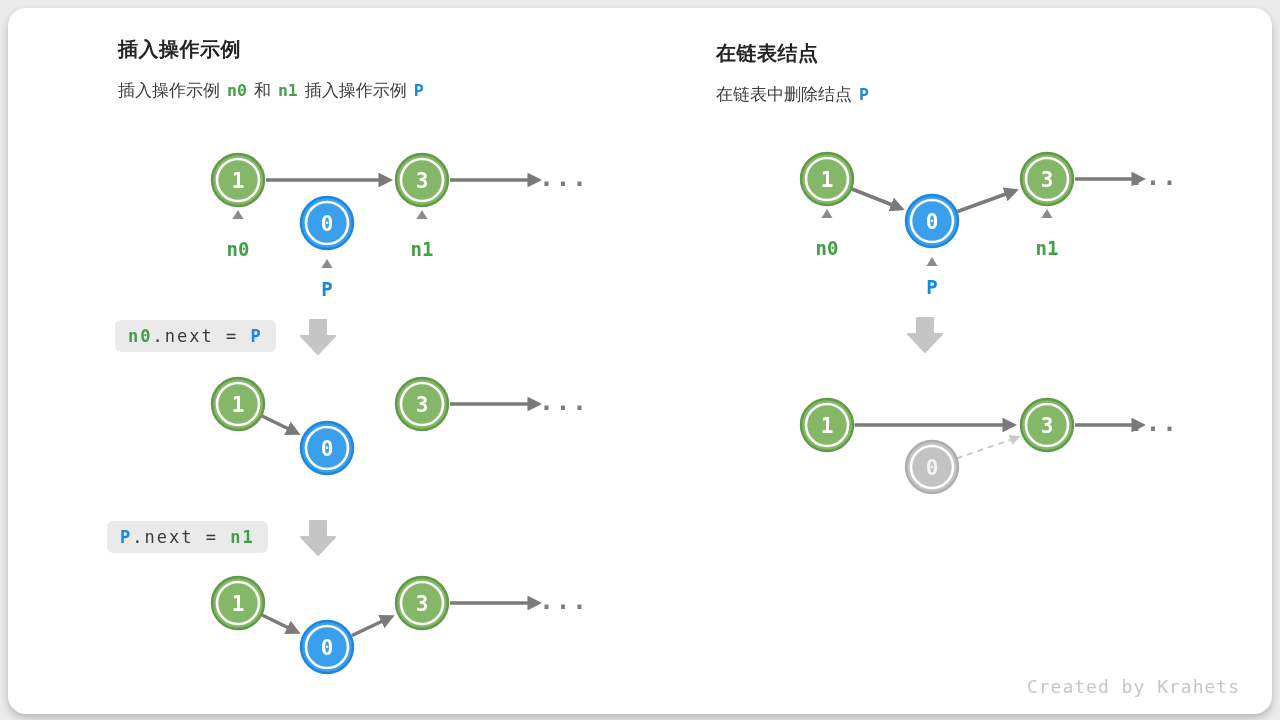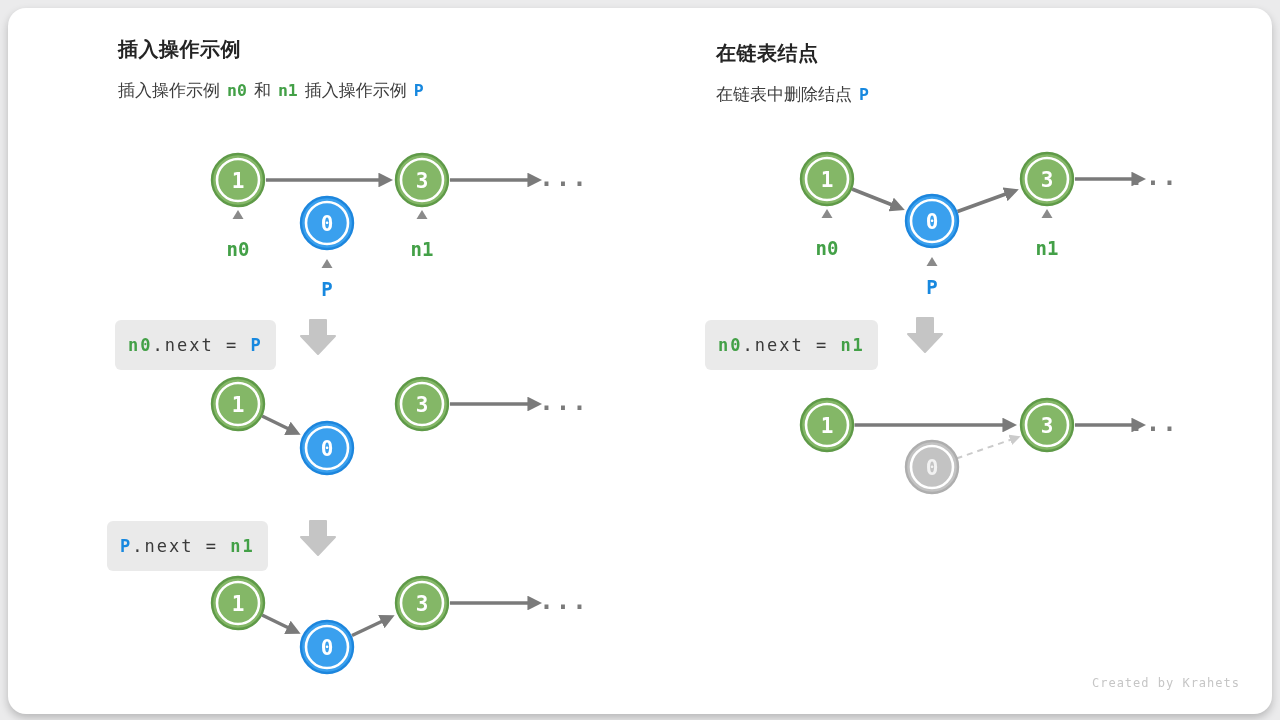--- a/index.html
+++ b/index.html
@@ -10,21 +10,21 @@
   .overlay{position:absolute;left:0;top:0;width:1280px;height:720px;}
 
   .col-header{position:absolute;}
   .title{font-size:20px;font-weight:700;color:#242424;letter-spacing:0.5px;}
   .subtitle{margin-top:16px;font-size:17px;color:#3d3d3d;white-space:nowrap;}
   .tok{font-family:"DejaVu Sans Mono","Liberation Mono",monospace;font-weight:700;
        font-size:16.5px;margin:0 7px;}
   .tok-green{color:#43a047;}
   .tok-blue{color:#1788df;}
 
-  .codebox{position:absolute;background:#eaeaea;border-radius:6px;padding:13px 13px;
+  .codebox{position:absolute;background:#eaeaea;border-radius:6px;padding:4px 13px;
            font-family:"DejaVu Sans Mono","Liberation Mono",monospace;font-size:17px;
            letter-spacing:2px;color:#3a3a3a;white-space:pre;line-height:24px;}
   .codebox .g{color:#43a047;font-weight:700;}
   .codebox .b{color:#1788df;font-weight:700;}
 
   svg text{font-family:"DejaVu Sans Mono","Liberation Mono",monospace;}
   .n-fill-green{fill:#84b767;stroke:#5f9a48;stroke-width:2.4;}
   .n-fill-blue{fill:#3aa0ee;stroke:#1d86dd;stroke-width:2.4;}
   .n-fill-gray{fill:#c3c3c3;stroke:#aeaeae;stroke-width:2.4;}
   .n-ring{fill:none;stroke:#ffffff;stroke-width:2.6;}
@@ -34,21 +34,21 @@
   .arrow-dashed{stroke:#cbcbcb;stroke-width:2;fill:none;stroke-dasharray:6 5;}
   .caret{fill:#8a8a8a;}
   .lbl{font-size:19px;font-weight:700;text-anchor:middle;}
   .lbl-green{fill:#43a047;}
   .lbl-blue{fill:#1788df;}
   .dots{font-size:24px;font-weight:700;fill:#7b7b7b;text-anchor:middle;letter-spacing:2px;}
   .blockarrow{fill:#c5c5c5;stroke:#c5c5c5;stroke-width:2;stroke-linejoin:round;}
 
   .credit{position:absolute;top:676px;right:40px;
           font-family:"DejaVu Sans Mono","Liberation Mono",monospace;
-          font-size:12px;letter-spacing:1px;color:#c6c6c6;}
+          font-size:18px;letter-spacing:1px;color:#c6c6c6;}
 </style>
 </head>
 <body>
 
 <div class="stage">
   <div class="card"></div>
 
   <div class="col-header" style="left:118px;top:36px">
     <div class="title">插入操作示例</div>
     <div class="subtitle"><span>插入操作示例</span><span class="tok tok-green">n0</span><span>和</span><span class="tok tok-green">n1</span><span>插入操作示例</span><span class="tok tok-blue">P</span></div>
@@ -56,21 +56,20 @@
 
   <div class="col-header" style="left:716px;top:40px">
     <div class="title">在链表结点</div>
     <div class="subtitle"><span>在链表中删除结点</span><span class="tok tok-blue">P</span></div>
   </div>
 
   <div class="codebox" style="left:115px;top:320px"><span class="g">n0</span><span>.next = </span><span class="b">P</span></div>
 
   <div class="codebox" style="left:107px;top:521px"><span class="b">P</span><span>.next = </span><span class="g">n1</span></div>
 
-  <div class="codebox" style="left:705px;top:320px"><span class="g">n0</span><span>.next = </span><span class="g">n1</span></div>
 
   <svg class="overlay" viewBox="0 0 1280 720">
     <defs>
       <marker id="ah" viewBox="0 0 10 10" refX="6.5" refY="5" markerWidth="4.2" markerHeight="4.2" orient="auto-start-reverse">
         <path d="M0,0 L10,5 L0,10 z" fill="#7a7a7a"></path>
       </marker>
       <marker id="ahl" viewBox="0 0 10 10" refX="6.5" refY="5" markerWidth="5.5" markerHeight="5.5" orient="auto-start-reverse">
         <path d="M0,0 L10,5 L0,10 z" fill="#cbcbcb"></path>
       </marker>
     </defs>

